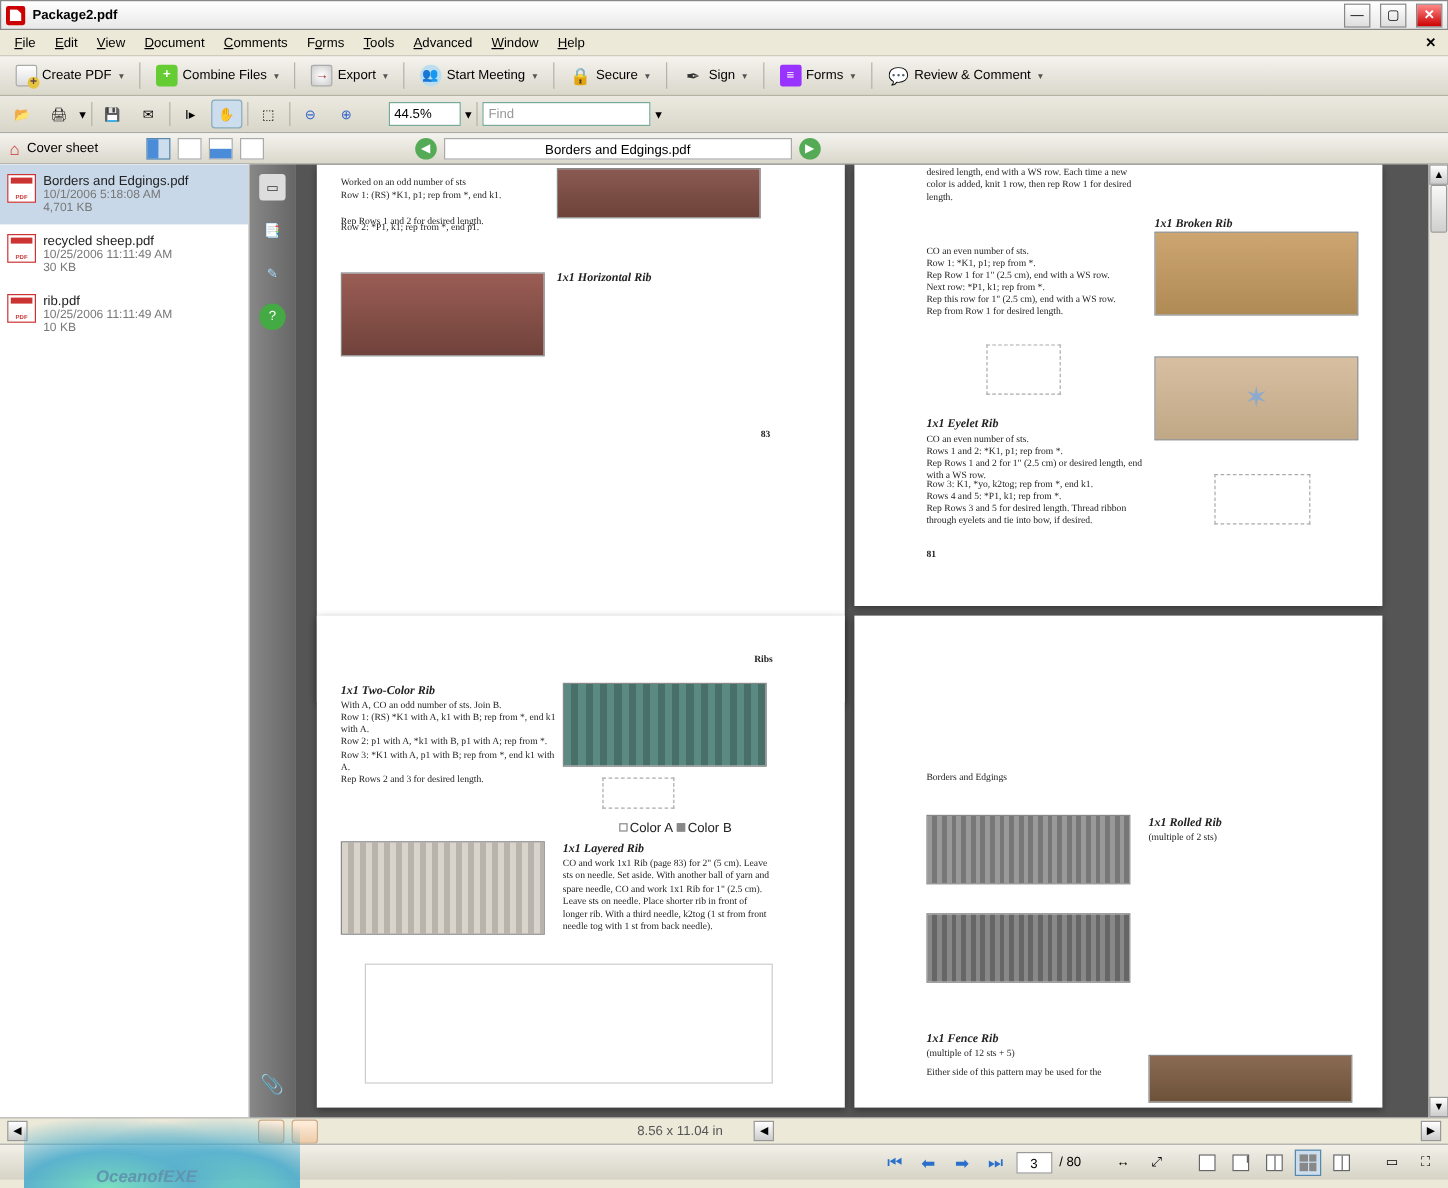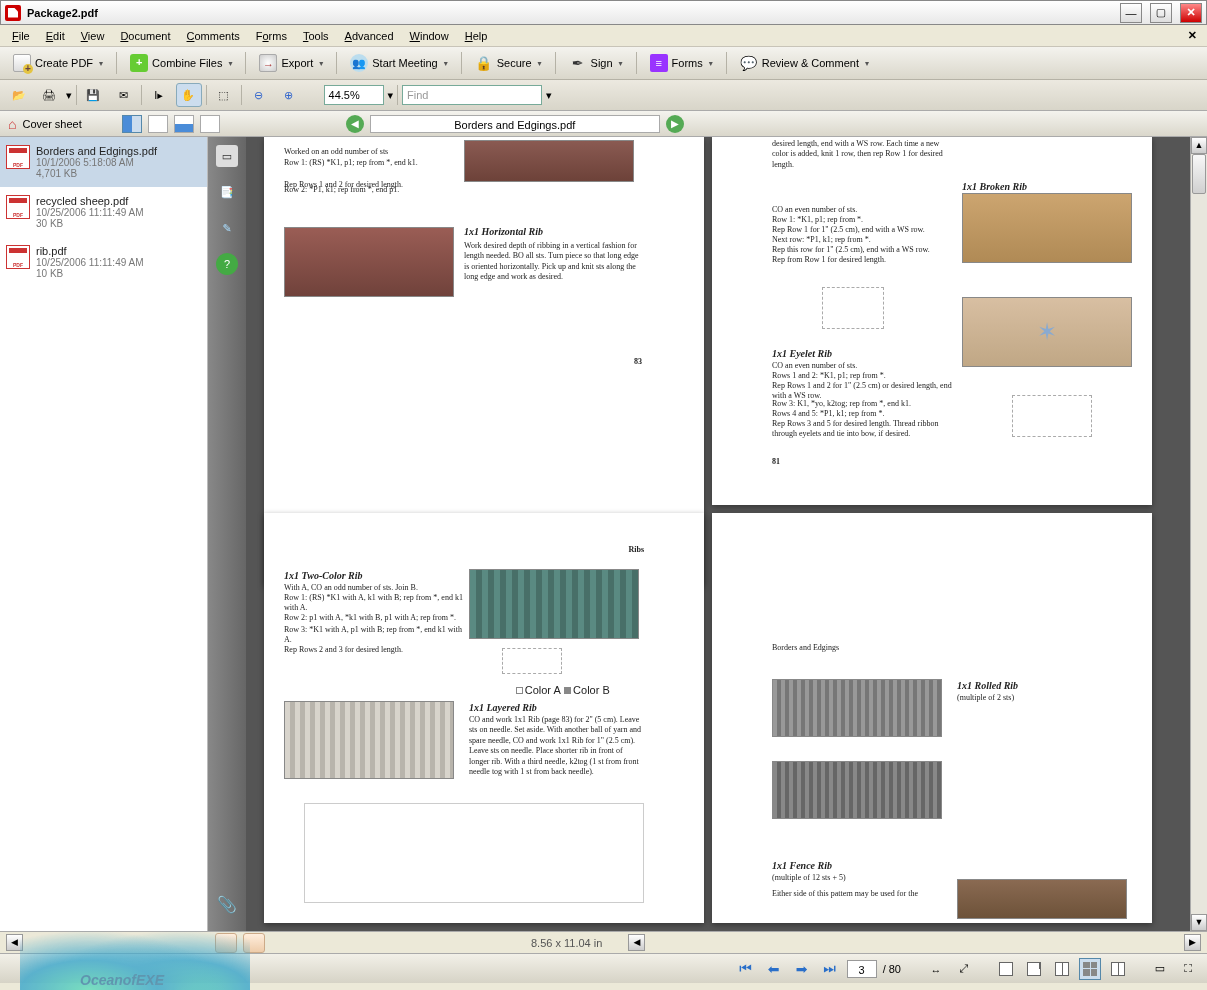--- a/index.html
+++ b/index.html
@@ -293,21 +293,20 @@
   <div class="docview">
 
     <div class="page" style="left:18px; top:0; width:440px; height:448px;">
       <div class="swatch" style="left:200px;top:3px;width:170px;height:42px;background:linear-gradient(#8a5a52,#6d4239)"></div>
       <div class="txt" style="left:20px;top:10px;width:170px">Worked on an odd number of sts</div>
       <div class="txt" style="left:20px;top:21px;width:170px">Row 1: (RS) *K1, p1; rep from *, end k1.</div>
       <div class="txt" style="left:20px;top:48px;width:170px">Row 2: *P1, k1; rep from *, end p1.</div>
       <div class="txt" style="left:20px;top:43px;width:170px">Rep Rows 1 and 2 for desired length.</div>
       <div class="swatch" style="left:20px;top:90px;width:170px;height:70px;background:linear-gradient(#9a5d55,#70423b)"></div>
       <div class="txt ttl" style="left:200px;top:88px">1x1   Horizontal   Rib</div>
-      <div class="txt" style="left:200px;top:104px;width:175px">Work desired depth of ribbing in a vertical fashion for length needed. BO all sts. Turn piece so that long edge is oriented horizontally. Pick up and knit sts along the long edge and work as desired.</div>
       <div class="txt" style="right:62px;top:220px;font-weight:bold">83</div>
     </div>
 
     <div class="page" style="left:466px; top:0; width:440px; height:368px;">
       <div class="txt" style="left:60px;top:2px;width:175px">desired length, end with a WS row. Each time a new color is added, knit 1 row, then rep Row 1 for desired length.</div>
       <div class="swatch" style="left:250px;top:56px;width:170px;height:70px;background:linear-gradient(#cca570,#b08a55)"></div>
       <div class="txt ttl" style="left:250px;top:43px">1x1   Broken   Rib</div>
       <div class="txt" style="left:60px;top:68px;width:180px">CO an even number of sts.</div>
       <div class="txt" style="left:60px;top:78px;width:180px">Row 1: *K1, p1; rep from *.</div>
       <div class="txt" style="left:60px;top:88px;width:180px">Rep Row 1 for 1" (2.5 cm), end with a WS row.</div>

